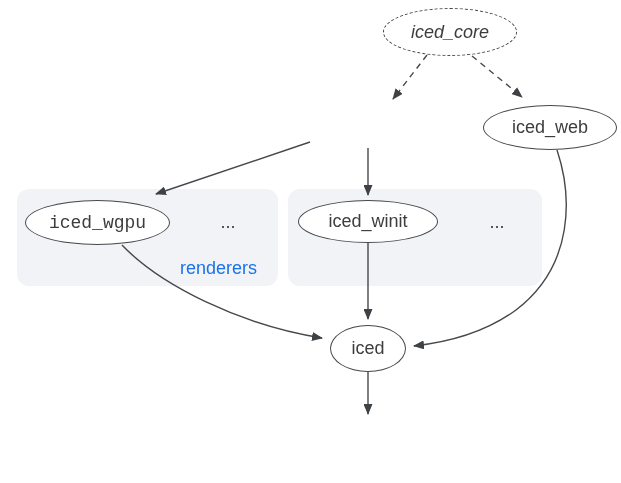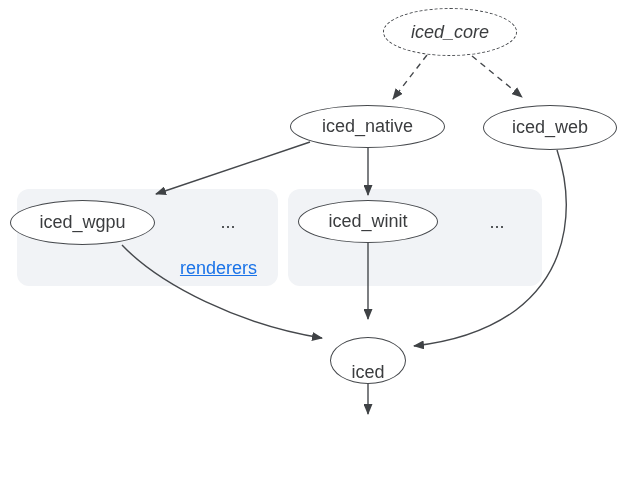--- a/index.html
+++ b/index.html
@@ -21,21 +21,21 @@
   .node.dashed{border-style:dashed;}
   .node.rect{
     border-radius:0;border:2px solid #4b4e52;
   }
   .dots{
     position:absolute;z-index:2;font-size:18px;color:#3b3d3f;
     width:30px;text-align:center;
   }
   .group-label{
     position:absolute;z-index:2;font-size:18px;color:#1a73e8;
-    width:90px;text-align:right;text-decoration:underline;
+    width:90px;text-align:right;
   }
 </style>
 </head>
 <body>
 
 <div class="stage">
 
   <div class="group-box" style="left:17px;top:189px;width:261px;height:97px;"></div>
   <div class="group-box" style="left:288px;top:189px;width:254px;height:97px;"></div>
 
@@ -58,34 +58,31 @@
       <path d="M122,245 C160,285 240,325 322,338" marker-end="url(#arrow)"></path>
       <path d="M557,150 C572,195 575,265 516,310 C486,332 450,342 414,346" marker-end="url(#arrow)"></path>
       <path d="M368,372 L368,414" marker-end="url(#arrow)"></path>
     </g>
   </svg>
 
   <div class="node dashed" style="left:383px;top:8px;width:134px;height:48px;font-style:italic;">
     <span>iced_core</span>
   </div>
 
-  <div class="node" style="left:290px;top:105px;width:155px;height:43px;">
-    <span>iced_native</span>
-  </div>
 
   <div class="node" style="left:483px;top:105px;width:134px;height:45px;align-items:center;">
     <span>iced_web</span>
   </div>
 
-  <div class="node" style="left:10px;top:200px;width:145px;height:45px;">
+  <div class="node" style="left:25px;top:200px;width:145px;height:45px;font-family:Liberation Mono, monospace;">
     <span>iced_wgpu</span>
   </div>
 
   <div class="node" style="left:298px;top:200px;width:140px;height:43px;">
     <span>iced_winit</span>
   </div>
 
-  <div class="node" style="left:330px;top:337px;width:76px;height:47px;align-items:flex-end;">
+  <div class="node" style="left:330px;top:325px;width:76px;height:47px;">
     <span>iced</span>
   </div>
 
 
 </div>
 
 </body></html>

